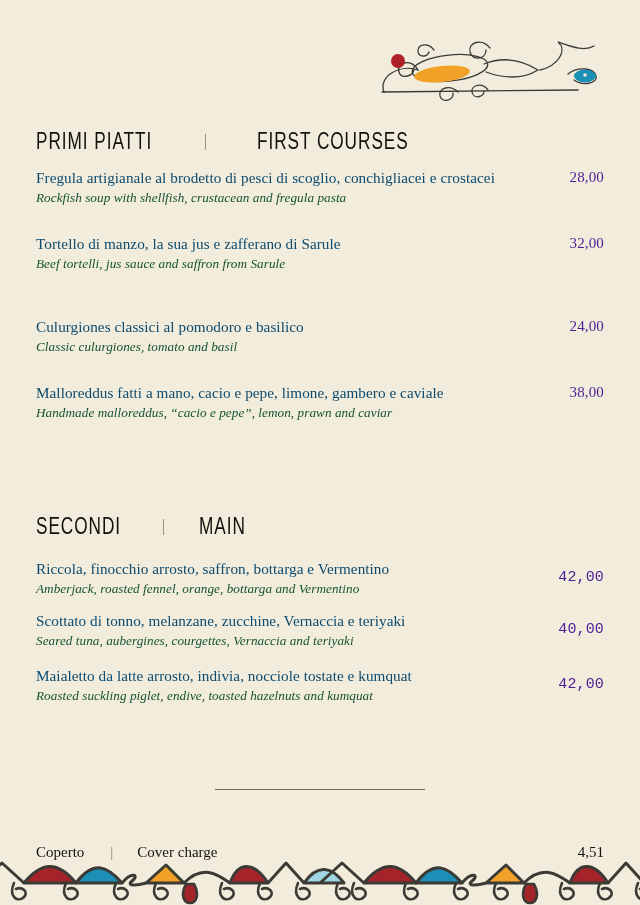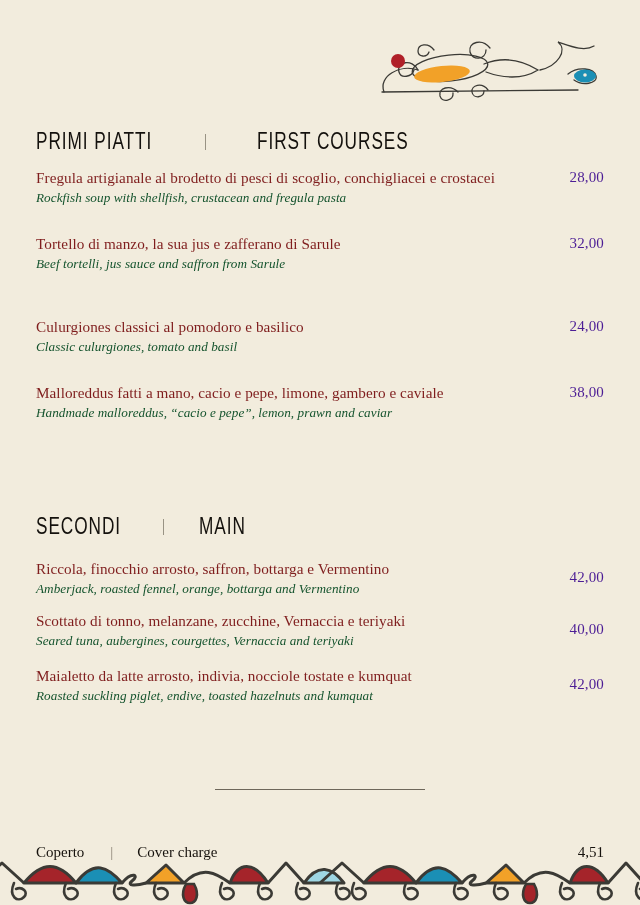--- a/index.html
+++ b/index.html
@@ -38,35 +38,35 @@
   .sec-secondi { top:514px; }
   .sec-primi .gap1 { width:26px; }
   .sec-primi .gap2 { width:50px; }
   .sec-secondi .gap1 { width:22px; }
   .sec-secondi .gap2 { width:34px; }
 
   
   .dish { position:absolute; left:36px; width:568px; }
   .dish .row { position:relative; }
   .dish .name {
-    font-size:15.2px; color:#7f1d1d;
+    font-size:15.2px; color:#0c4a6e;
     letter-spacing:0.004em; line-height:1.22;
     padding-right:90px;
   }
   .dish .desc {
     font-size:13.2px; color:#14532d;
     font-style:italic; letter-spacing:0.004em;
     line-height:1.3; padding-right:90px; margin-top:1px;
   }
   .dish .price {
     position:absolute; right:0; top:0;
     font-size:15px; color:#4c1d95;
     letter-spacing:0.01em;
   }
-  .dish.centered .price { top:50%; transform:translateY(-52%); }
+  .dish.centered .price { top:50%; transform:translateY(-52%);font-family:Liberation Mono, monospace; }
 
   
   .divider {
     position:absolute; left:215px; top:789px;
     width:210px; height:0;
     border-top:1.6px solid #6e675a;
   }
   .cover {
     position:absolute; left:36px; top:832px; width:568px;
     display:flex; align-items:center;

